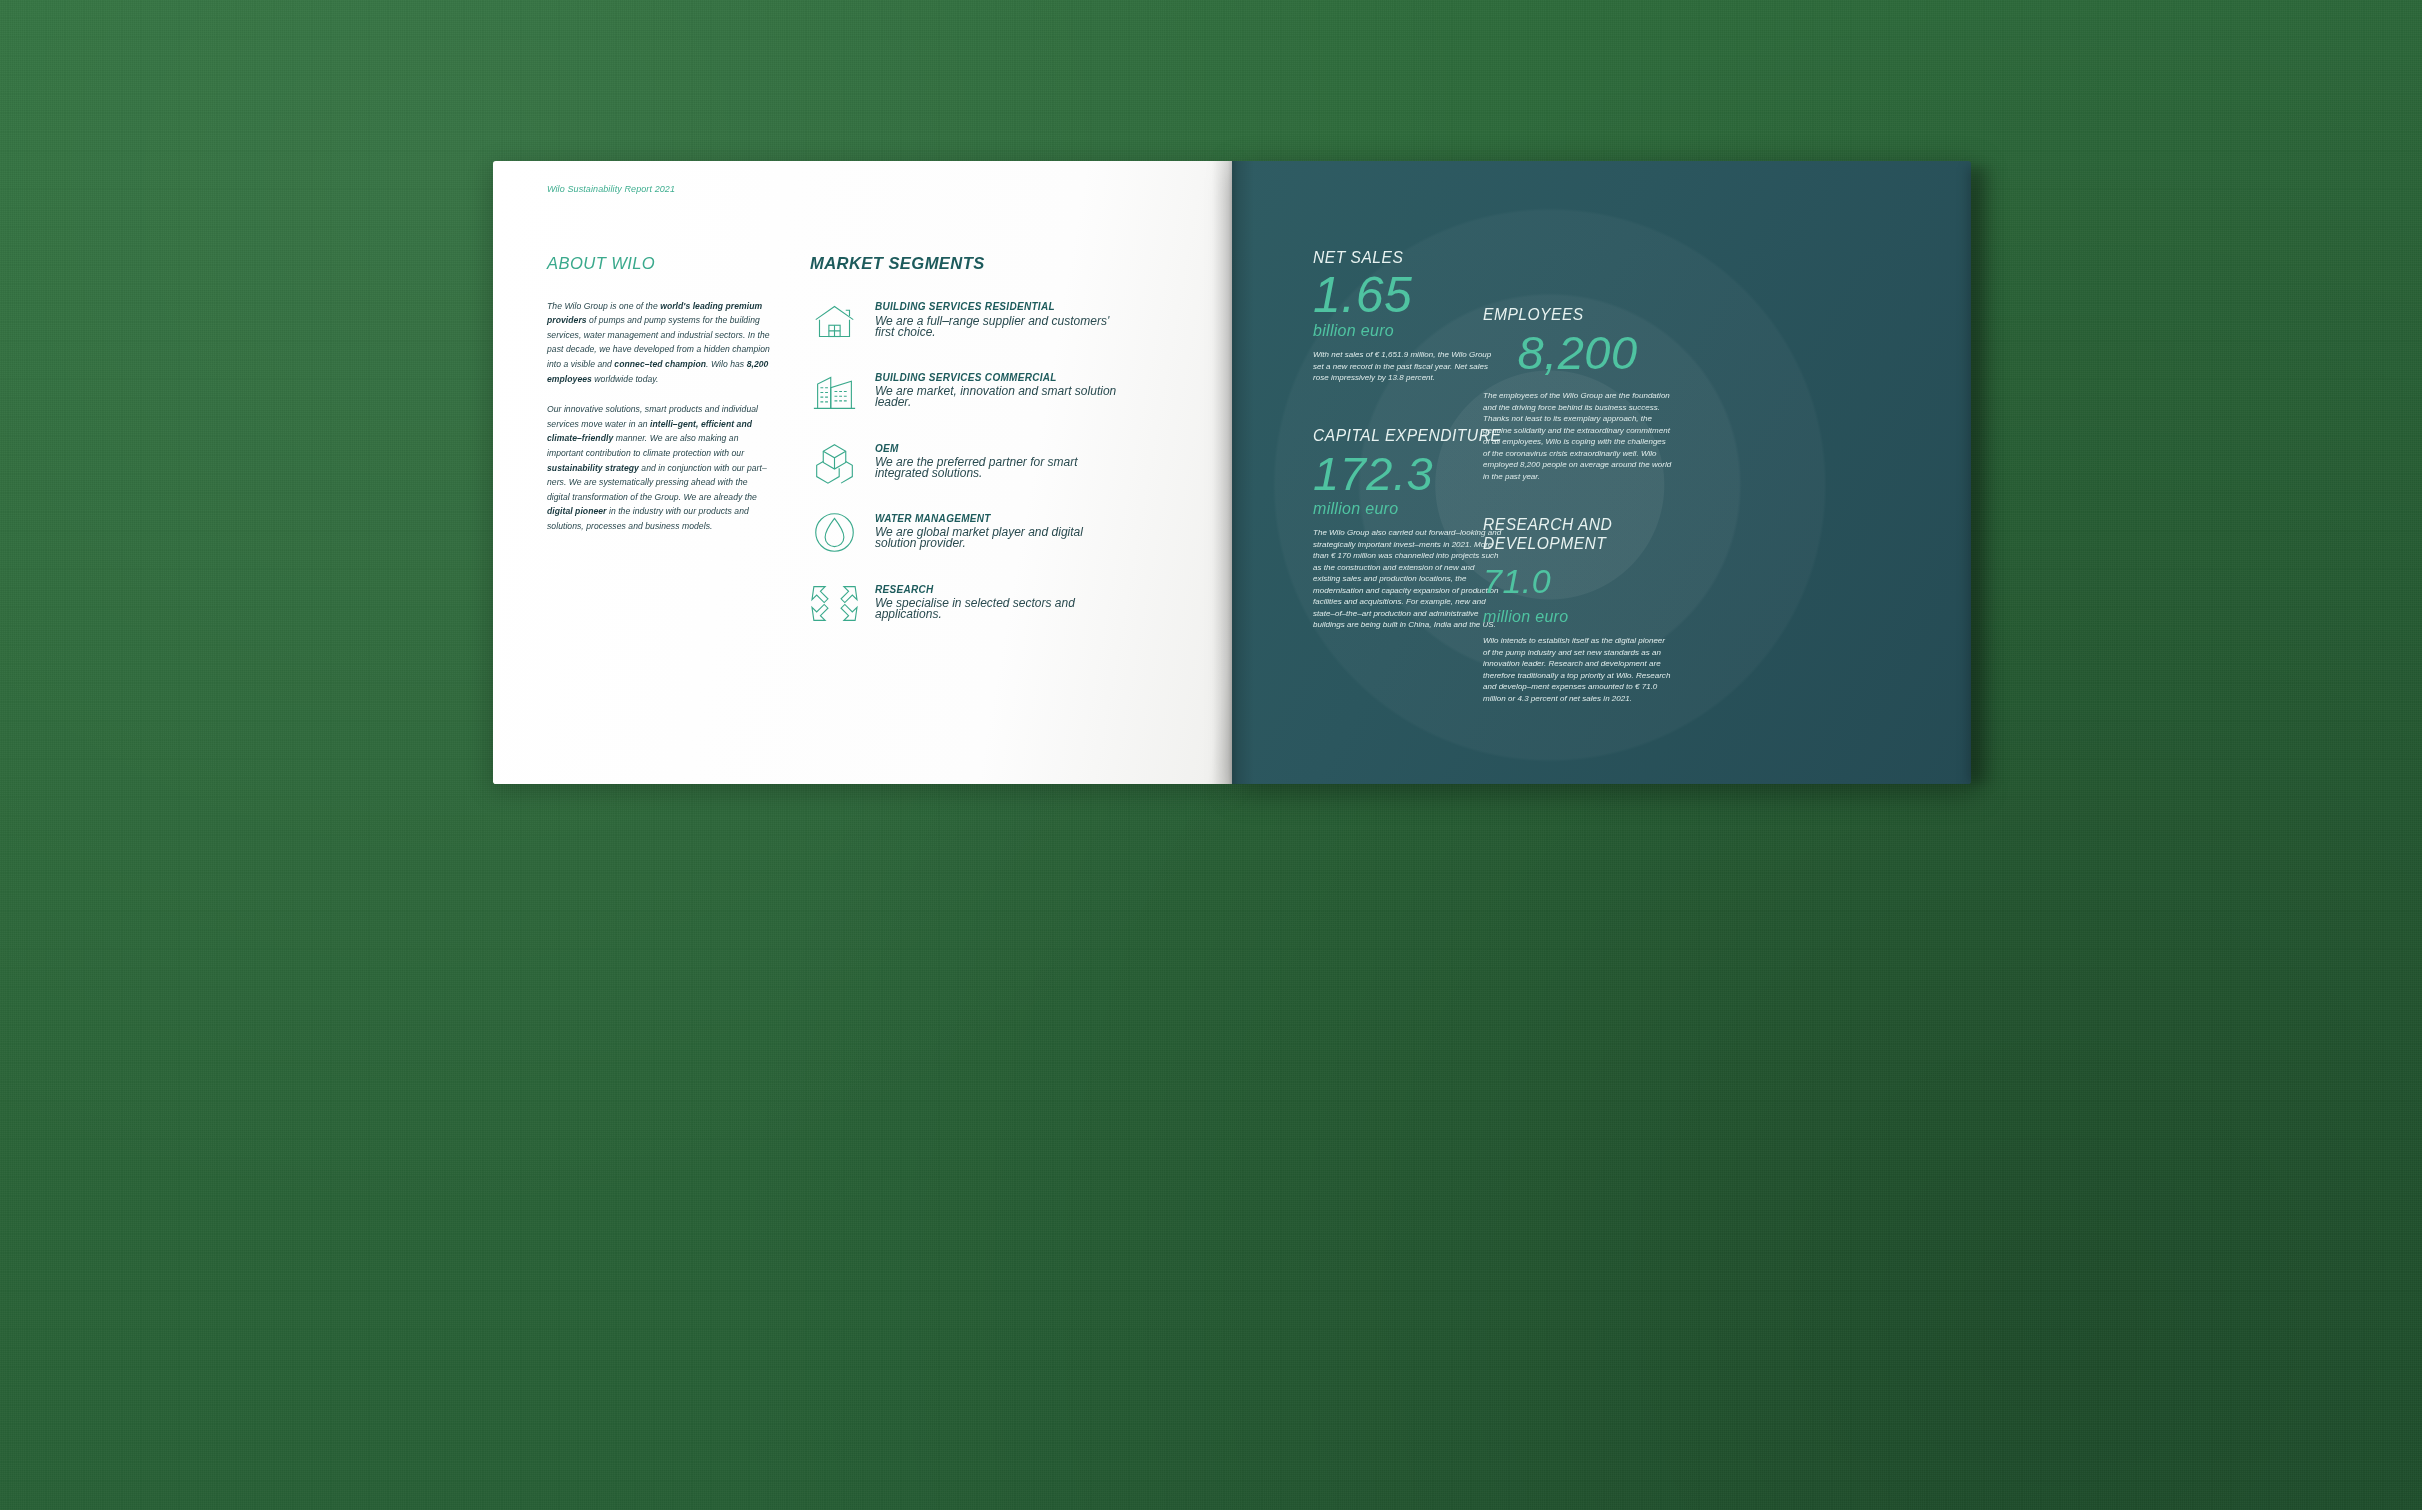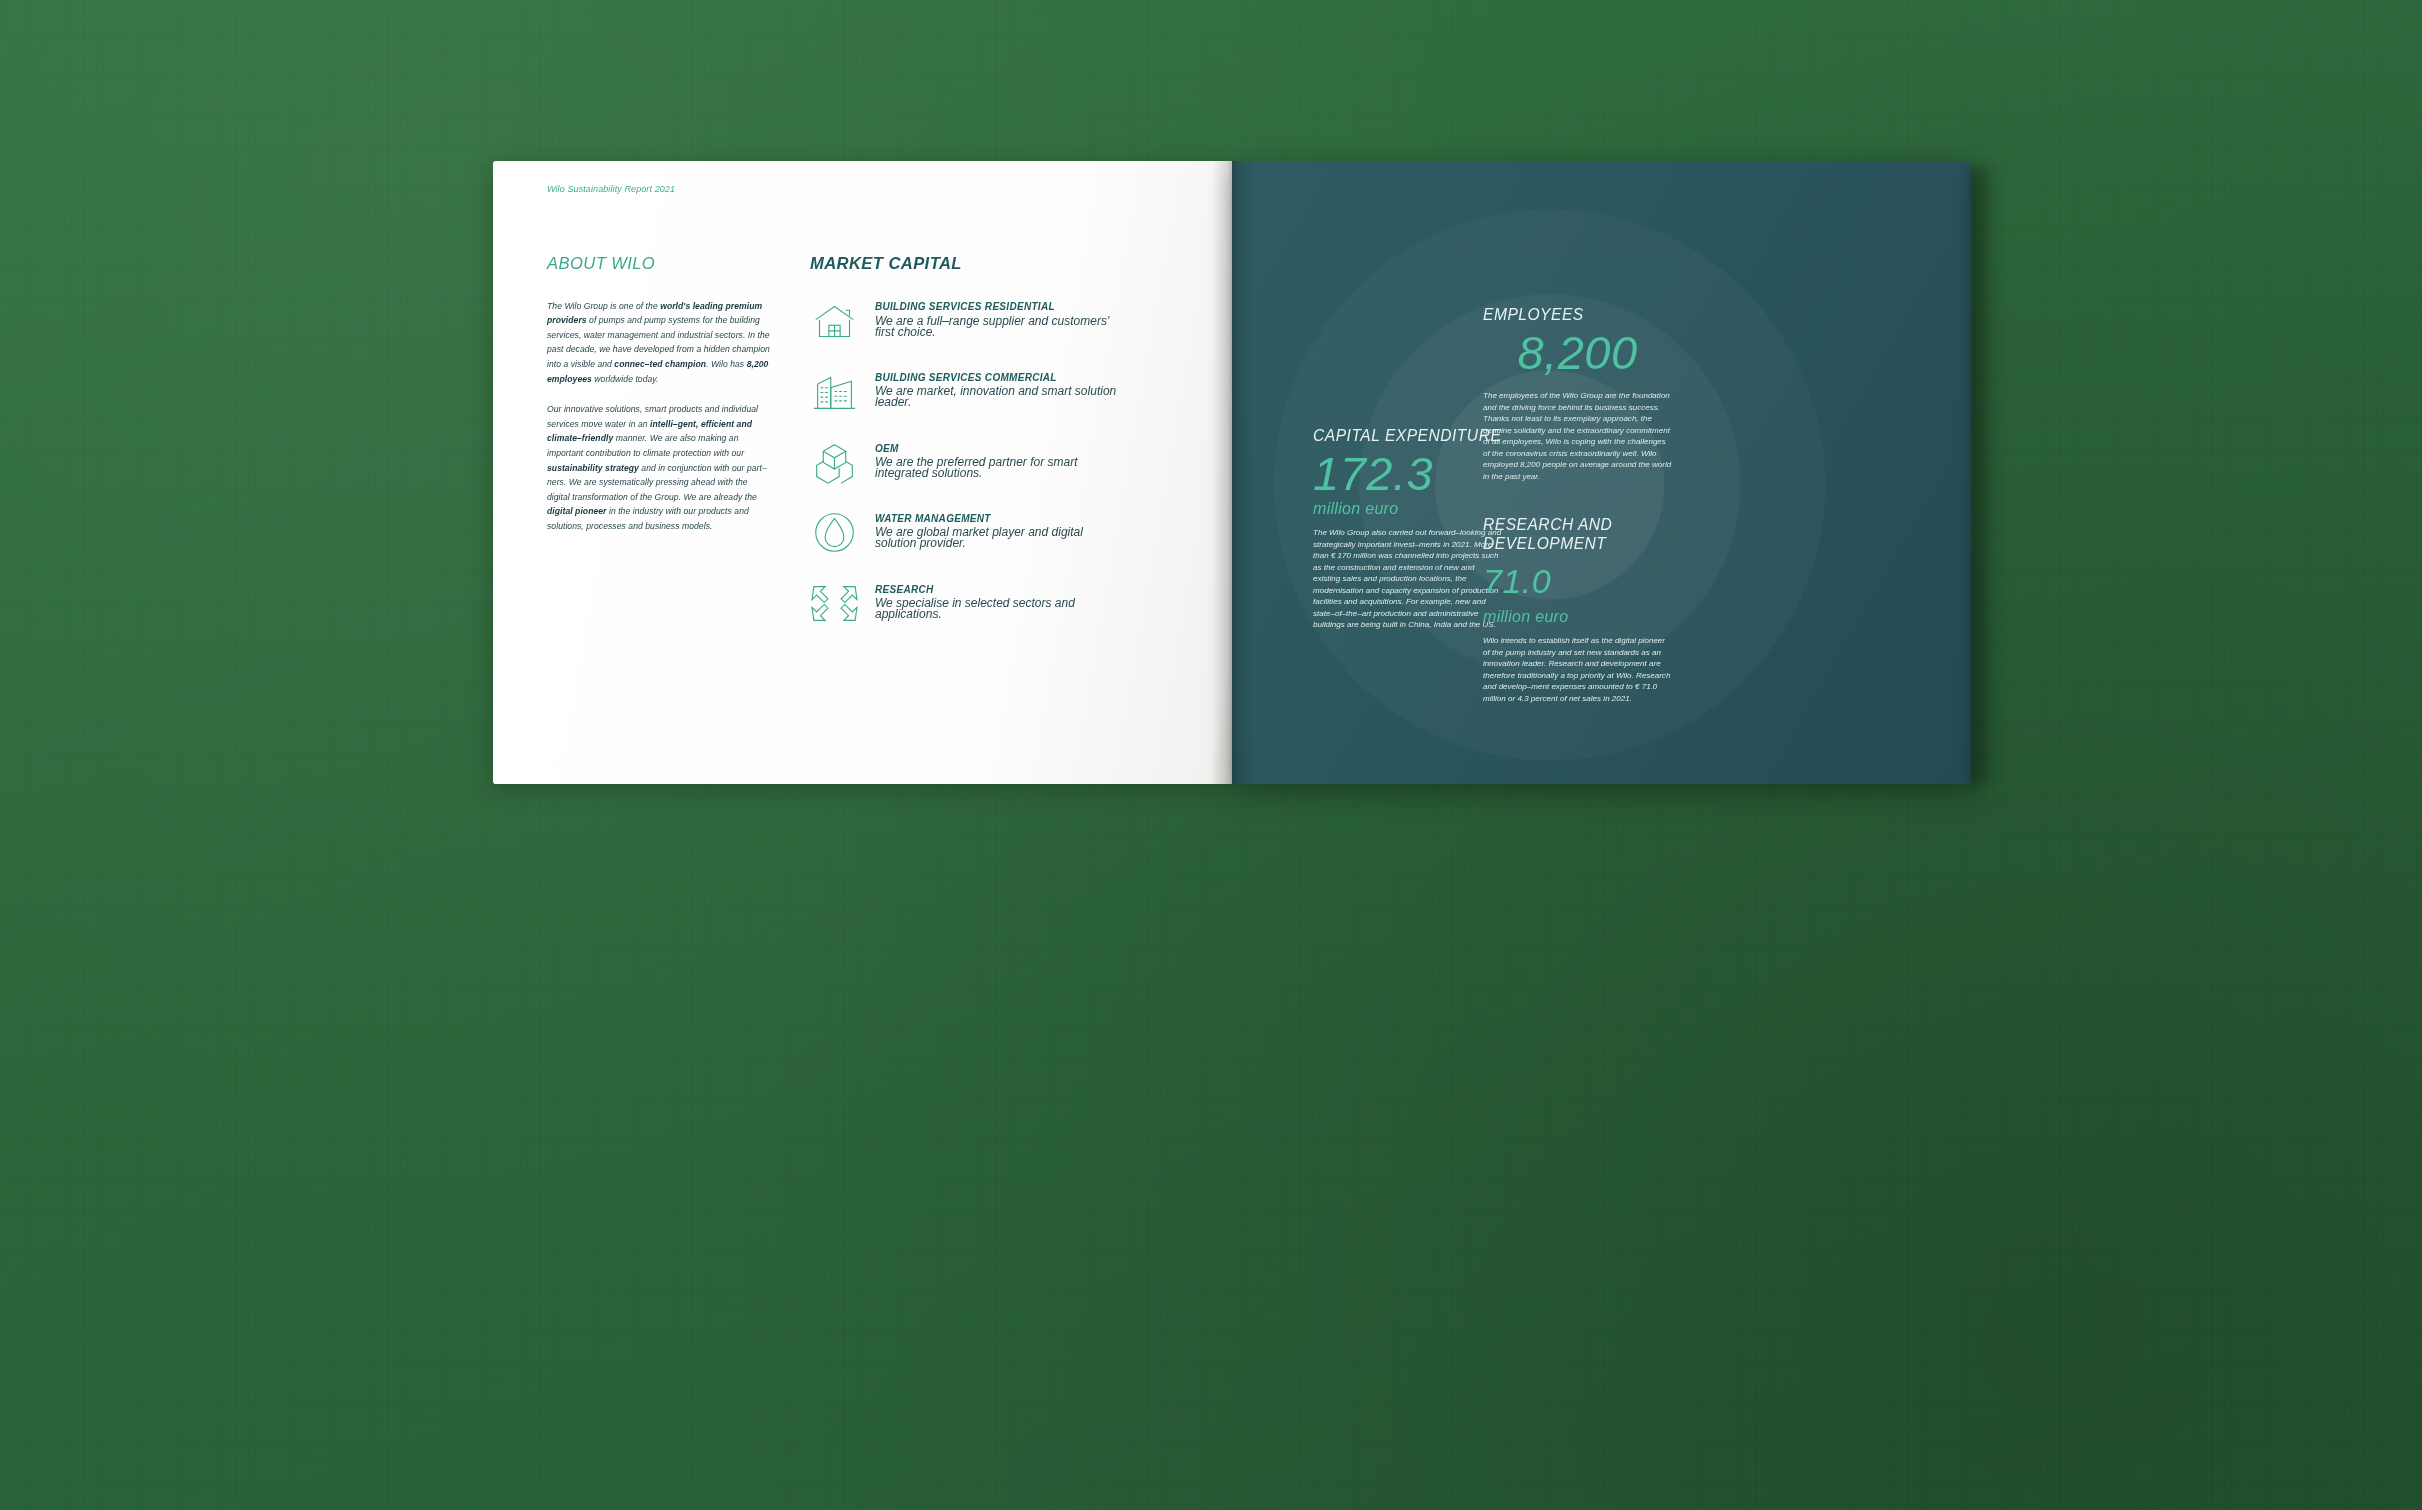--- a/index.html
+++ b/index.html
@@ -227,21 +227,21 @@
 
     <div id="left-cols">
 
       <div class="col-about">
         <h2 class="h-teal">ABOUT WILO</h2>
         <p class="body-p" id="about-p1"><span>The Wilo Group is one of the </span><b>world's leading premium providers</b><span> of pumps and pump systems for the building services, water management and industrial sectors. In the past decade, we have developed from a hidden champion into a visible and </span><b>connec–ted champion</b><span>. Wilo has </span><b>8,200 employees</b><span> worldwide today.</span></p>
         <p class="body-p" id="about-p2"><span>Our innovative solutions, smart products and individual services move water in an </span><b>intelli–gent, efficient and climate–friendly</b><span> manner. We are also making an important contribution to climate protection with our </span><b>sustainability strategy</b><span> and in conjunction with our part–ners. We are systematically pressing ahead with the digital transformation of the Group. We are already the </span><b>digital pioneer</b><span> in the industry with our products and solutions, processes and business models.</span></p>
       </div>
 
       <div class="col-segments">
-        <h2 class="h-dark">MARKET CAPITAL</h2>
+        <h2 class="h-dark">MARKET SEGMENTS</h2>
         <div id="segments-list">
             <div class="seg">
               <span class="seg-icon">
                 <svg viewBox="0 0 52 48" fill="none" stroke="currentColor" stroke-width="1.2">
                   <path d="M6 22 L26 8 L46 22"></path>
                   <path d="M10 22 V40 H42 V22"></path>
                   <rect x="20" y="28" width="12" height="12"></rect>
                   <path d="M20 34 H32 M26 28 V40"></path>
                   <path d="M38 12 h4 v6"></path>
                 </svg>
@@ -307,20 +307,26 @@
               </div>
             </div>
           </div>
       </div>
 
     </div>
   </div>
 
   <div class="page" id="page-right">
 
+    <div class="stat" id="stat-net-sales">
+      <p class="stat-label">NET SALES</p>
+      <p class="stat-number">1.65</p>
+      <p class="stat-unit">billion euro</p>
+      <p class="stat-body">With net sales of € 1,651.9 million, the Wilo Group set a new record in the past fiscal year. Net sales rose impressively by 13.8 percent.</p>
+    </div>
 
     <div class="stat" id="stat-employees">
       <p class="stat-label">EMPLOYEES</p>
       <p class="stat-number">8,200</p>
       <p class="stat-body" style="margin-top:11.4px">The employees of the Wilo Group are the foundation and the driving force behind its business success. Thanks not least to its exemplary approach, the genuine solidarity and the extraordinary commitment of all employees, Wilo is coping with the challenges of the coronavirus crisis extraordinarily well. Wilo employed 8,200 people on average around the world in the past year.</p>
     </div>
 
     <div class="stat" id="stat-capex">
       <p class="stat-label">CAPITAL EXPENDITURE</p>
       <p class="stat-number">172.3</p>

